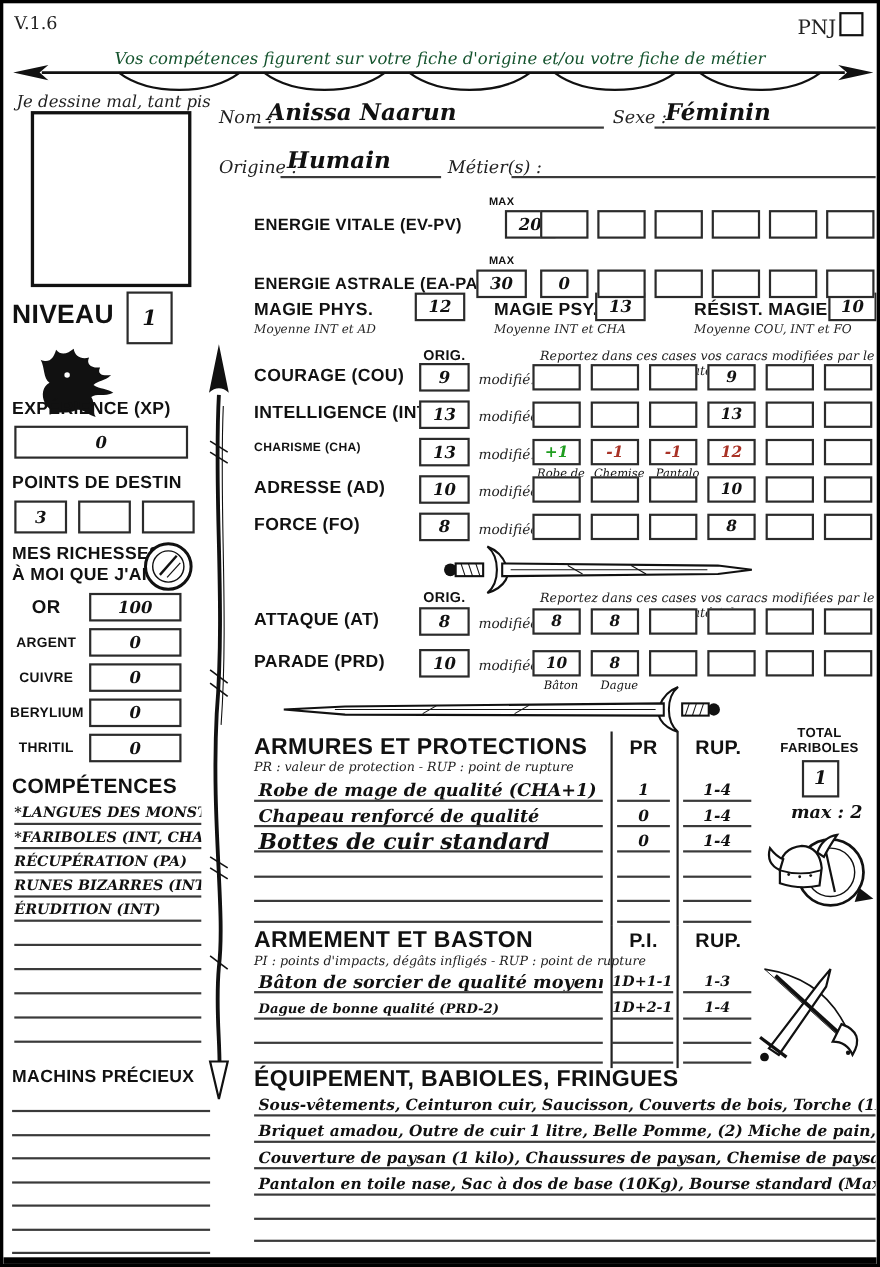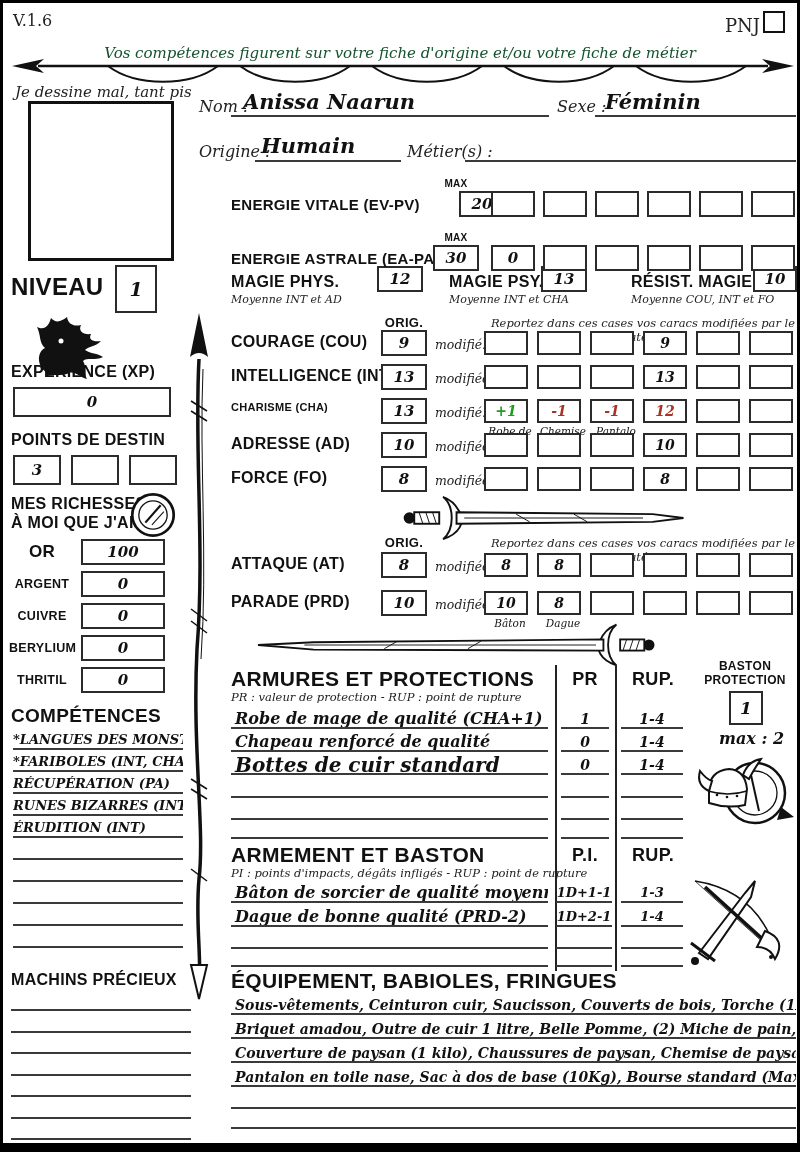--- a/index.html
+++ b/index.html
@@ -225,21 +225,21 @@
       <div class="lline" style="left: 228px; top: 776px; width: 317px; height: 19px; font-size: 16px; line-height: 18px; padding-left: 4px;"></div>
       <div class="lline center" style="left: 558px; top: 776px; width: 48px; height: 19px; font-size: 14px; line-height: 18px; text-align: center;"></div>
       <div class="lline center" style="left: 618px; top: 776px; width: 62px; height: 19px; font-size: 14px; line-height: 18px; text-align: center;"></div>
       <div class="lline" style="left: 228px; top: 798px; width: 317px; height: 19px; font-size: 16px; line-height: 18px; padding-left: 4px;"></div>
       <div class="lline center" style="left: 558px; top: 798px; width: 48px; height: 19px; font-size: 14px; line-height: 18px; text-align: center;"></div>
       <div class="lline center" style="left: 618px; top: 798px; width: 62px; height: 19px; font-size: 14px; line-height: 18px; text-align: center;"></div>
       <div class="lline" style="left: 228px; top: 817px; width: 317px; height: 19px; font-size: 16px; line-height: 18px; padding-left: 4px;"></div>
       <div class="lline center" style="left: 558px; top: 817px; width: 48px; height: 19px; font-size: 14px; line-height: 18px; text-align: center;"></div>
       <div class="lline center" style="left: 618px; top: 817px; width: 62px; height: 19px; font-size: 14px; line-height: 18px; text-align: center;"></div>
     </div>
-  <div class="flabel" style="left:700px;top:656px;width:84px;text-align:center;font-size:12px;white-space:normal;line-height:14px">BASTON PROTECTION</div>
+  <div class="flabel" style="left:700px;top:656px;width:84px;text-align:center;font-size:12px;white-space:normal;line-height:14px">TOTAL FARIBOLES</div>
   <div class="box" style="left:726px;top:688px;width:34px;height:34px;font-size:17px">1</div>
   <div class="handtxt" style="left:716px;top:726px;font-size:16px">max : 2</div>
 
   <div class="abs" style="left:690px;top:744px">
     <svg width="104" height="92" viewBox="0 0 104 92">
       <path d="M88,60 L101,70 L84,73 Z" fill="#111"></path>
       <circle cx="62" cy="46" r="30" fill="#fff" stroke="#111" stroke-width="2.5"></circle>
       <circle cx="62" cy="46" r="22" fill="none" stroke="#111" stroke-width="1.3"></circle>
       <line x1="58" y1="28" x2="66" y2="64" stroke="#111" stroke-width="2"></line>
       <path d="M16,44 Q16,24 36,22 Q52,23 54,42 L52,58 Q34,62 16,56 Z" fill="#fff" stroke="#111" stroke-width="2"></path>
@@ -255,21 +255,21 @@
   <div class="flabel" style="left:228px;top:840px;font-size:21px">ARMEMENT ET BASTON</div>
   <div class="script" style="left:228px;top:863px;font-size:11.5px">PI : points d'impacts, dégâts infligés - RUP : point de rupture</div>
   <div class="vline" style="left:552px;top:838px;height:130px"></div>
   <div class="vline" style="left:612px;top:838px;height:130px"></div>
   <div class="flabel" style="left:552px;top:842px;width:60px;text-align:center;font-size:18px">P.I.</div>
   <div class="flabel" style="left:618px;top:842px;width:64px;text-align:center;font-size:18px">RUP.</div>
   <div id="armement-rows">
       <div class="lline" style="left: 228px; top: 881px; width: 317px; height: 19px; font-size: 16px; line-height: 18px; padding-left: 4px;">Bâton de sorcier de qualité moyenne</div>
       <div class="lline center" style="left: 553px; top: 881px; width: 56px; height: 19px; font-size: 13px; line-height: 18px; text-align: center;">1D+1-1</div>
       <div class="lline center" style="left: 618px; top: 881px; width: 62px; height: 19px; font-size: 13px; line-height: 18px; text-align: center;">1-3</div>
-      <div class="lline" style="left: 228px; top: 905px; width: 317px; height: 19px; font-size: 16px; line-height: 18px; padding-left: 4px;">Dague de bonne qualité (PRD-2)</div>
+      <div class="lline" style="left: 228px; top: 905px; width: 317px; height: 19px; font-size: 12px; line-height: 18px; padding-left: 4px;">Dague de bonne qualité (PRD-2)</div>
       <div class="lline center" style="left: 553px; top: 905px; width: 56px; height: 19px; font-size: 13px; line-height: 18px; text-align: center;">1D+2-1</div>
       <div class="lline center" style="left: 618px; top: 905px; width: 62px; height: 19px; font-size: 13px; line-height: 18px; text-align: center;">1-4</div>
       <div class="lline" style="left: 228px; top: 927px; width: 317px; height: 19px; font-size: 16px; line-height: 18px; padding-left: 4px;"></div>
       <div class="lline center" style="left: 553px; top: 927px; width: 56px; height: 19px; font-size: 13px; line-height: 18px; text-align: center;"></div>
       <div class="lline center" style="left: 618px; top: 927px; width: 62px; height: 19px; font-size: 13px; line-height: 18px; text-align: center;"></div>
       <div class="lline" style="left: 228px; top: 945px; width: 317px; height: 19px; font-size: 16px; line-height: 18px; padding-left: 4px;"></div>
       <div class="lline center" style="left: 553px; top: 945px; width: 56px; height: 19px; font-size: 13px; line-height: 18px; text-align: center;"></div>
       <div class="lline center" style="left: 618px; top: 945px; width: 62px; height: 19px; font-size: 13px; line-height: 18px; text-align: center;"></div>
     </div>
 

